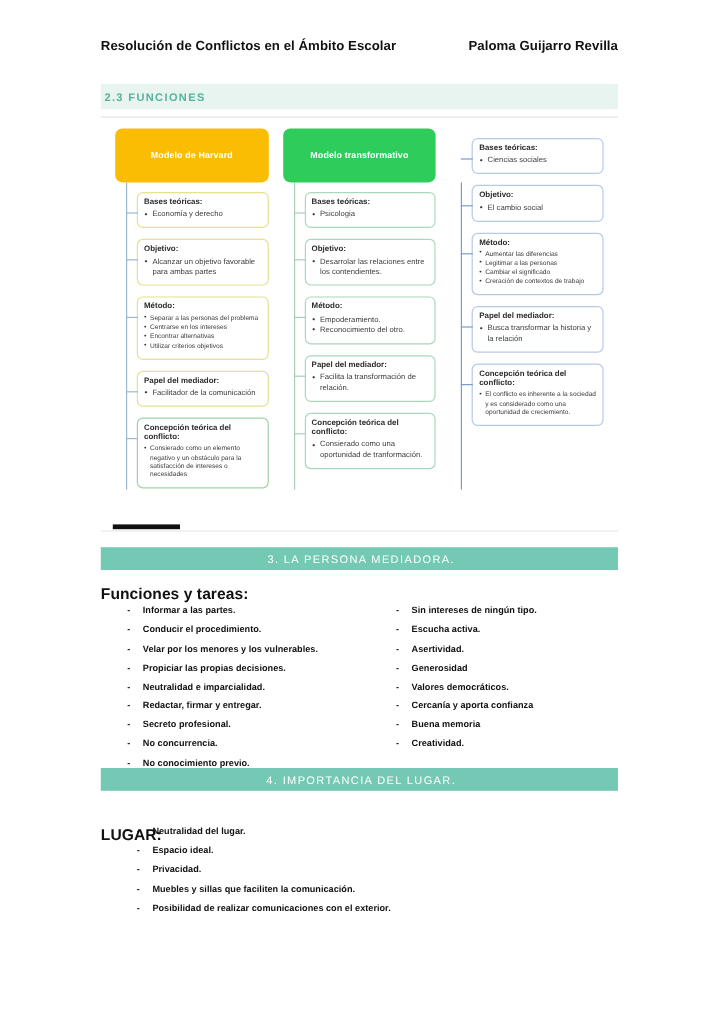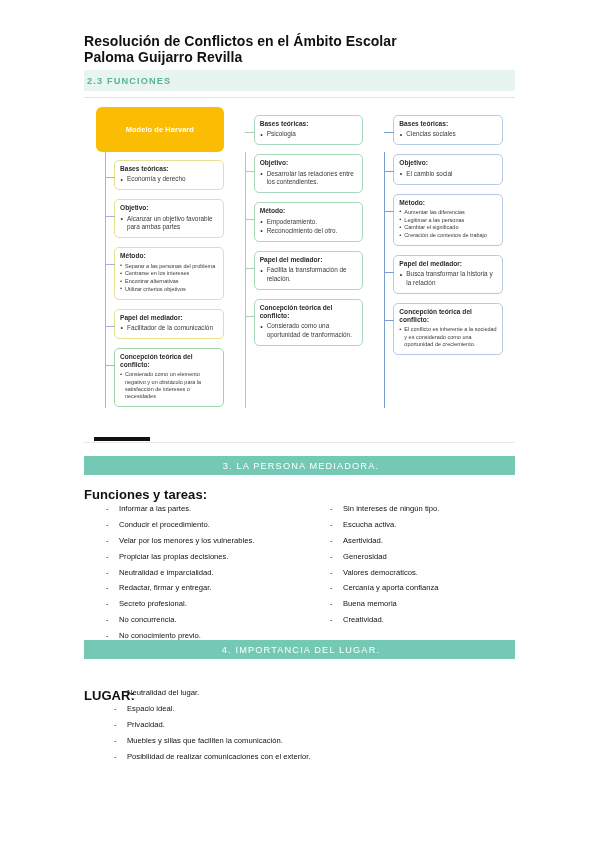--- a/index.html
+++ b/index.html
@@ -16,25 +16,24 @@
   }
 
   
   .page-header {
     position: absolute;
     left: 84px; top: 33px;
     width: 431px;
     display: flex;
     justify-content: space-between;
     align-items: baseline;
-    font-size: 14px;
+    font-size: 11px;
     font-weight: bold;
     letter-spacing: 0.05px;
     color: #111;
-    flex-direction: column;
   }
 
   
   .sec-bar {
     position: absolute;
     left: 84px;
     width: 431px;
     font-size: 9.2px;
     letter-spacing: 1.15px;
     display: flex;
@@ -183,21 +182,21 @@
   #lead-funciones { top: 487px; }
   #lead-lugar { top: 688px; }
 
   .bullets {
     position: absolute;
     margin: 0; padding: 0;
     list-style: none;
   }
   .bullets li {
     font-size: 7.6px;
-    font-weight: normal;
+    font-weight: bold;
     color: #111;
     line-height: 1;
     margin-bottom: 8.3px;
     padding-left: 13px;
     position: relative;
     white-space: nowrap;
     letter-spacing: 0.02px;
   }
   .bullets li::before {
     content: "-";
@@ -256,20 +255,21 @@
           </div>
           <div class="box dense greenish">
             <div class="box-title">Concepción teórica del conflicto:</div>
             <ul>
               <li>Consierado como un elemento negativo y un obstáculo para la satisfacción de intereses o necesidades</li>
             </ul>
           </div>
         </div>
       </div>
       <div class="col green">
+        <div class="col-head" style="background: rgb(46, 204, 90);">Modelo transformativo</div>
         <div class="spine"></div>
         <div class="boxes">
           <div class="box">
             <div class="box-title">Bases teóricas:</div>
             <ul>
               <li>Psicologia</li>
             </ul>
           </div>
           <div class="box">
             <div class="box-title">Objetivo:</div>

